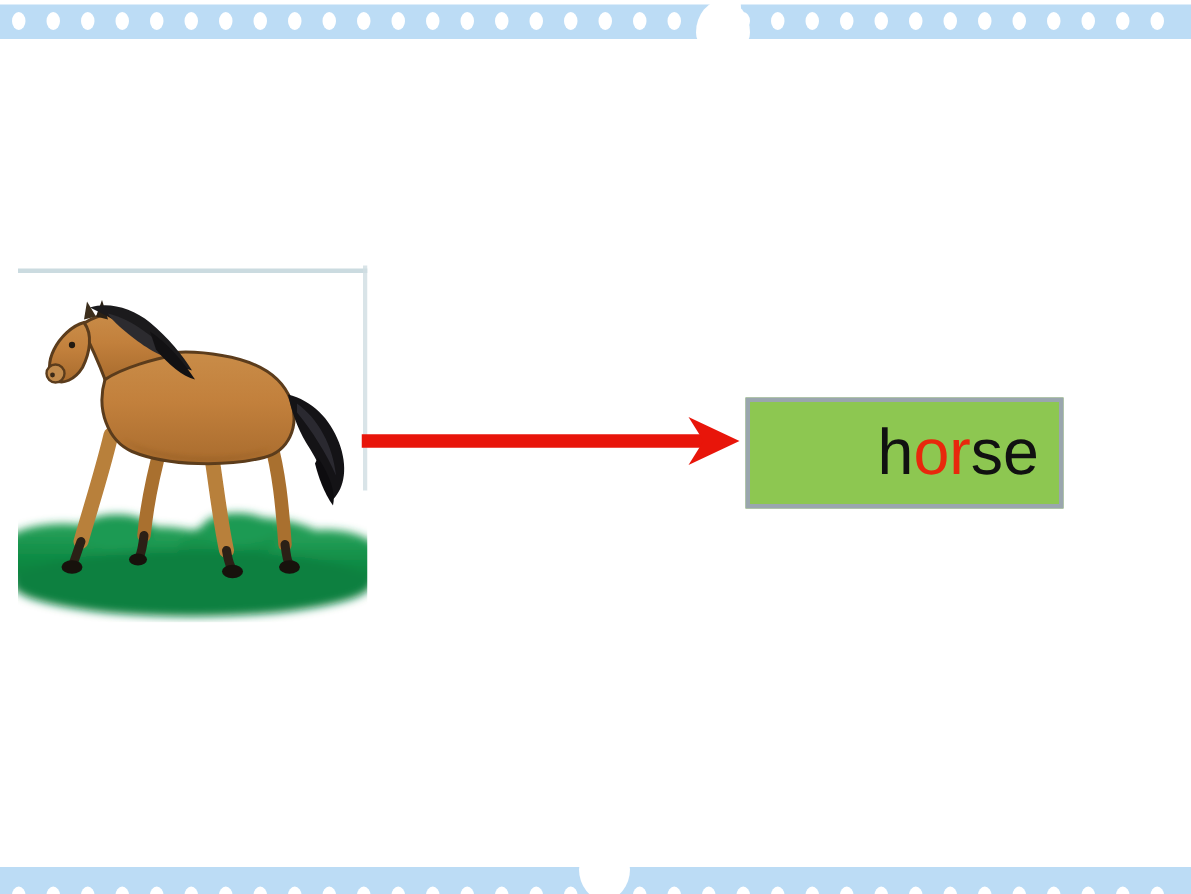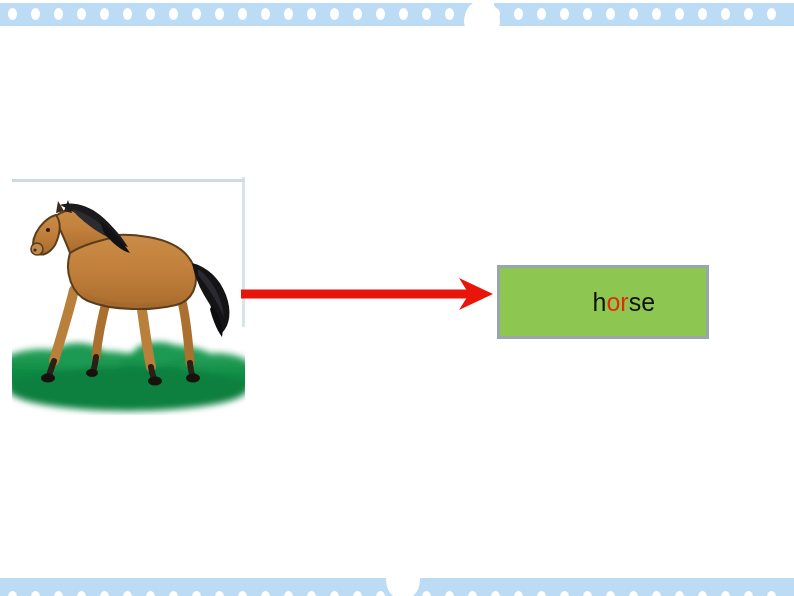--- a/index.html
+++ b/index.html
@@ -138,21 +138,21 @@
     height: 74px;
     background: #8dc751;
     border: 3px solid #9aa6ae;
     box-sizing: border-box;
     display: flex;
     align-items: center;
     justify-content: center;
   }
   #word-text {
     font-family: "Liberation Sans", sans-serif;
-    font-size: 25px;
+    font-size: 43px;
     letter-spacing: 0px;
     line-height: 1;
     white-space: pre;
   }
   .seg-black { color: #111111; }
   .seg-red   { color: #e8280c; }
 </style>
 </head>
 <body>
 

